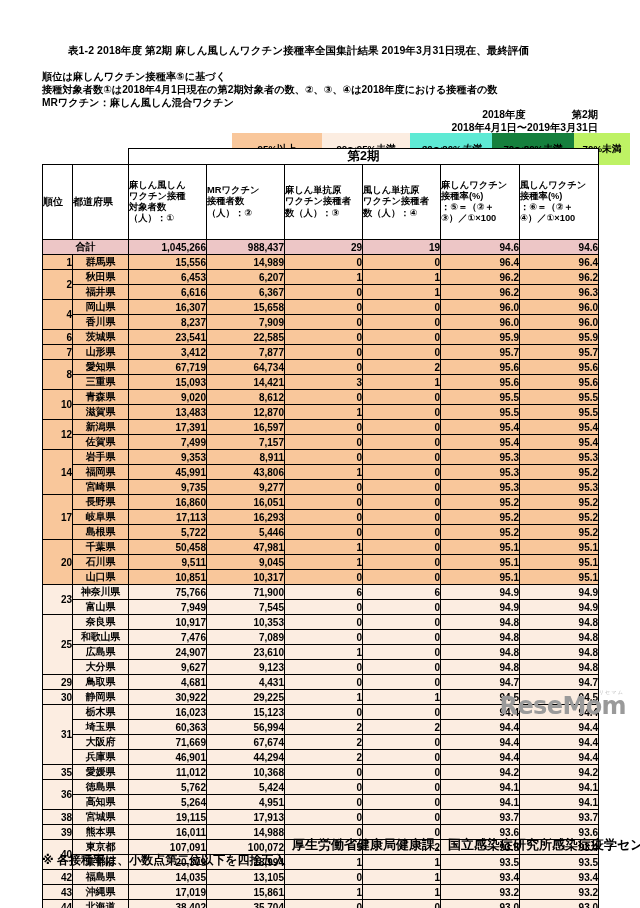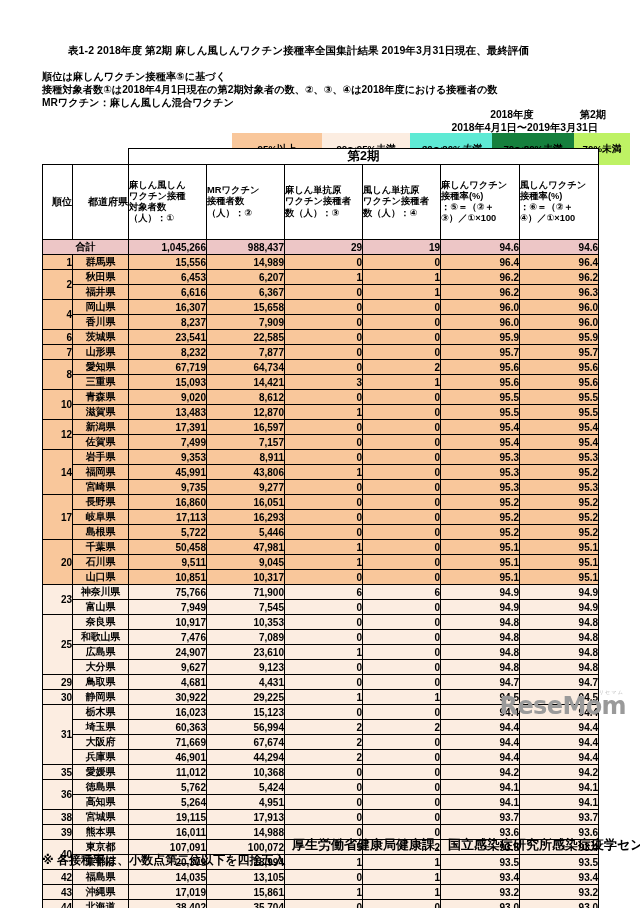--- a/index.html
+++ b/index.html
@@ -42,21 +42,21 @@
     font-weight: bold;
     line-height: 13.2px;
     white-space: nowrap;
   }
   .notes div { white-space: nowrap; }
 
   
   .rh1 {
     position: absolute;
     top: 108px;
-    left: 308px;
+    left: 300px;
     width: 298px;
     text-align: right;
     font-size: 10.3px;
     font-weight: bold;
     white-space: nowrap;
   }
   .rh1 .gap { display: inline-block; width: 46px; }
   .rh2 {
     position: absolute;
     top: 121px;
@@ -125,21 +125,21 @@
   th.colhead {
     font-size: 9.3px;
     font-weight: bold;
     text-align: left;
     line-height: 11.2px;
     padding: 2px 2px 2px 3px;
     height: 74px;
     vertical-align: top;
   }
   th.colhead.ctr {
-    text-align: right;
+    text-align: left;
     vertical-align: middle;
     font-size: 10px;
     padding: 0;
   }
   td.rank {
     text-align: right;
     padding-right: 4px;
     font-size: 10px;
   }
   td.pref {
@@ -334,21 +334,21 @@
             <td class="num tier-a">23,541</td>
             <td class="num tier-a">22,585</td>
             <td class="num tier-a">0</td>
             <td class="num tier-a">0</td>
             <td class="num tier-a">95.9</td>
             <td class="num tier-a">95.9</td>
           </tr>
           <tr class="datarow">
             <td class="rank tier-a" rowspan="1">7</td>
             <td class="pref tier-a">山形県</td>
-            <td class="num tier-a">8,232</td>
+            <td class="num tier-a">3,412</td>
             <td class="num tier-a">7,877</td>
             <td class="num tier-a">0</td>
             <td class="num tier-a">0</td>
             <td class="num tier-a">95.7</td>
             <td class="num tier-a">95.7</td>
           </tr>
           <tr class="datarow">
             <td class="rank tier-a" rowspan="2">8</td>
             <td class="pref tier-a">愛知県</td>
             <td class="num tier-a">67,719</td>

